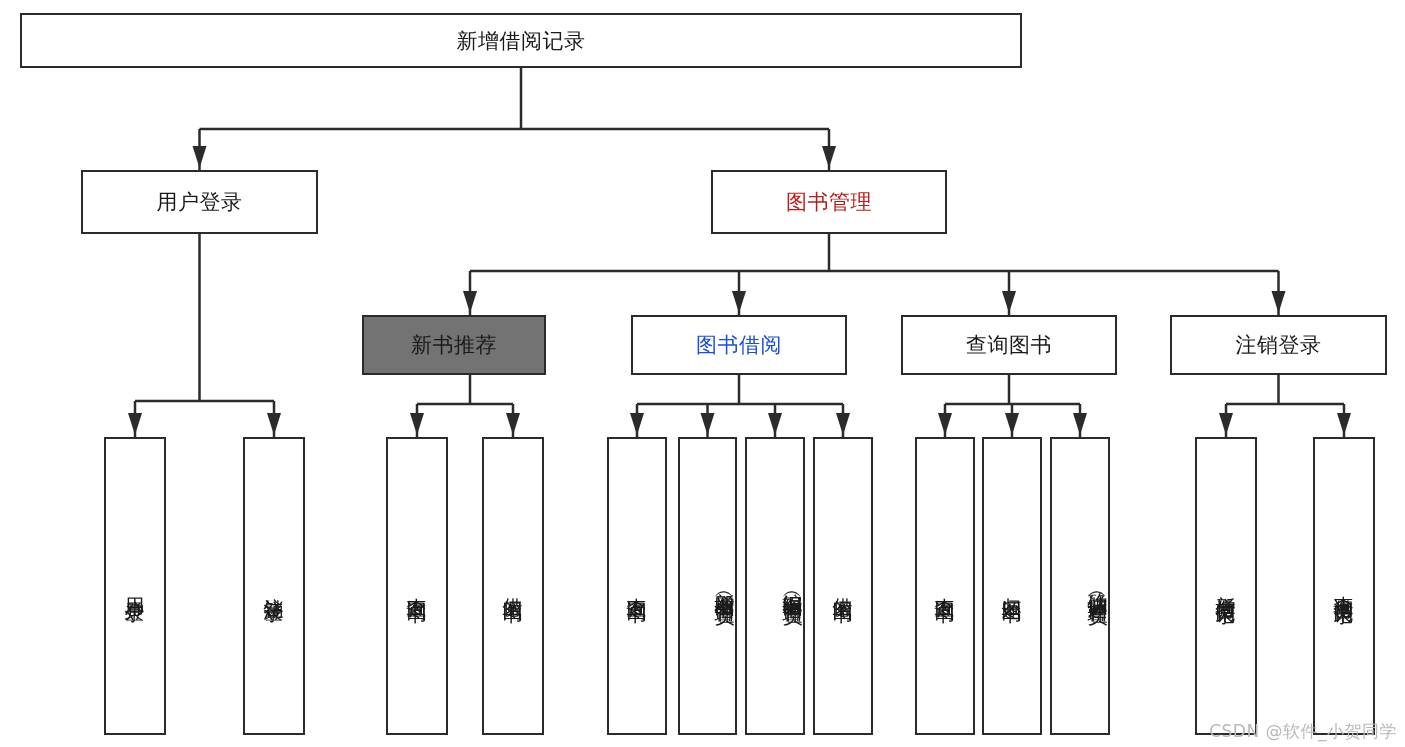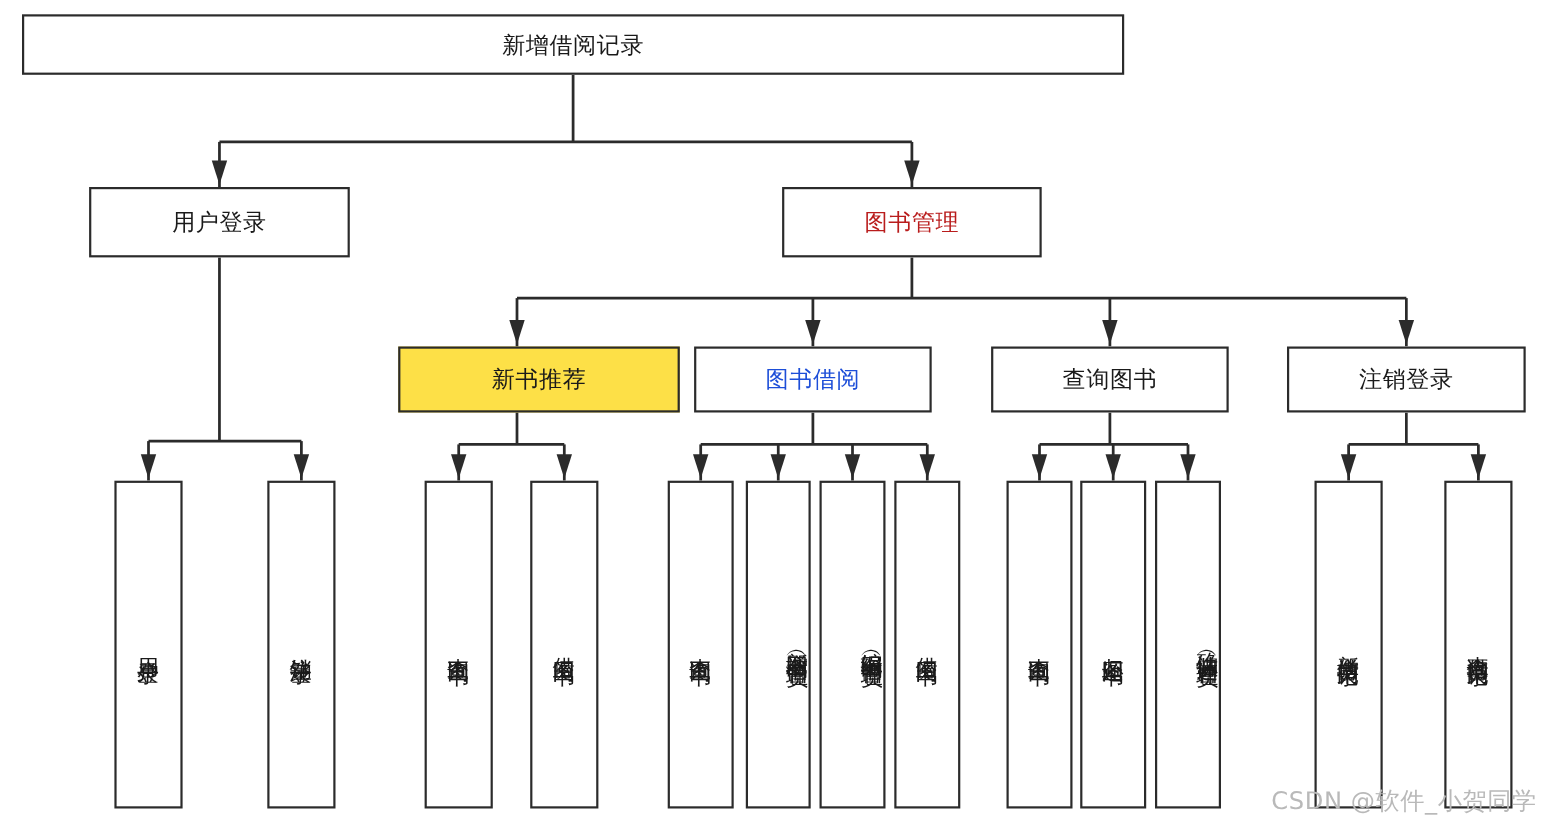--- a/index.html
+++ b/index.html
@@ -69,21 +69,21 @@
     left: 0;
     top: 0;
     width: 1405px;
     height: 747px;
     pointer-events: none;
   }
   #watermark {
     position: absolute;
     right: 8px;
     bottom: 4px;
-    font-size: 22px;
+    font-size: 17px;
     color: #b9b9b9;
     letter-spacing: 0.5px;
     white-space: nowrap;
   }
 </style>
 </head>
 <body>
 
 <div id="diagram-root">
   <svg id="connector-layer" viewBox="0 0 1405 747" width="1405" height="747" xmlns="http://www.w3.org/2000/svg">
@@ -143,21 +143,21 @@
   <div id="node-layer">
       <div class="node-box" style="left: 20px; top: 13px; width: 1002px; height: 55px; border-color: rgb(43, 43, 43); background: rgb(255, 255, 255);">
         <div class="node-label-h" style="color: rgb(26, 26, 26);">新增借阅记录</div>
       </div>
       <div class="node-box" style="left: 81px; top: 170px; width: 237px; height: 64px; border-color: rgb(43, 43, 43); background: rgb(255, 255, 255);">
         <div class="node-label-h" style="color: rgb(26, 26, 26);">用户登录</div>
       </div>
       <div class="node-box" style="left: 711px; top: 170px; width: 236px; height: 64px; border-color: rgb(43, 43, 43); background: rgb(255, 255, 255);">
         <div class="node-label-h" style="color: #b91c1c;">图书管理</div>
       </div>
-      <div class="node-box" style="left: 362px; top: 315px; width: 256px; height: 60px; border-color: rgb(43, 43, 43); background: #fde047;">
+      <div class="node-box" style="left: 362px; top: 315px; width: 184px; height: 60px; border-color: rgb(43, 43, 43); background: #737373;">
         <div class="node-label-h" style="color: rgb(26, 26, 26);">新书推荐</div>
       </div>
       <div class="node-box" style="left: 631px; top: 315px; width: 216px; height: 60px; border-color: rgb(43, 43, 43); background: rgb(255, 255, 255);">
         <div class="node-label-h" style="color: #1d4ed8;">图书借阅</div>
       </div>
       <div class="node-box" style="left: 901px; top: 315px; width: 216px; height: 60px; border-color: rgb(43, 43, 43); background: rgb(255, 255, 255);">
         <div class="node-label-h" style="color: rgb(26, 26, 26);">查询图书</div>
       </div>
       <div class="node-box" style="left: 1170px; top: 315px; width: 217px; height: 60px; border-color: rgb(43, 43, 43); background: rgb(255, 255, 255);">
         <div class="node-label-h" style="color: rgb(26, 26, 26);">注销登录</div>

